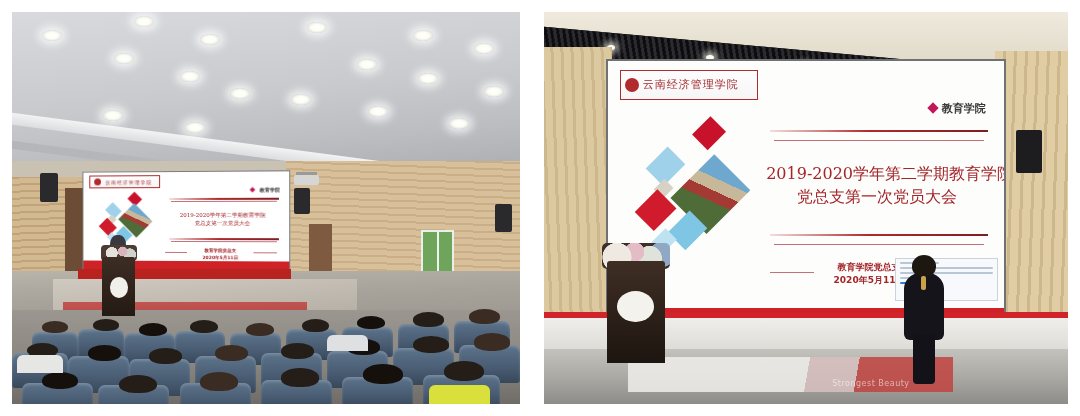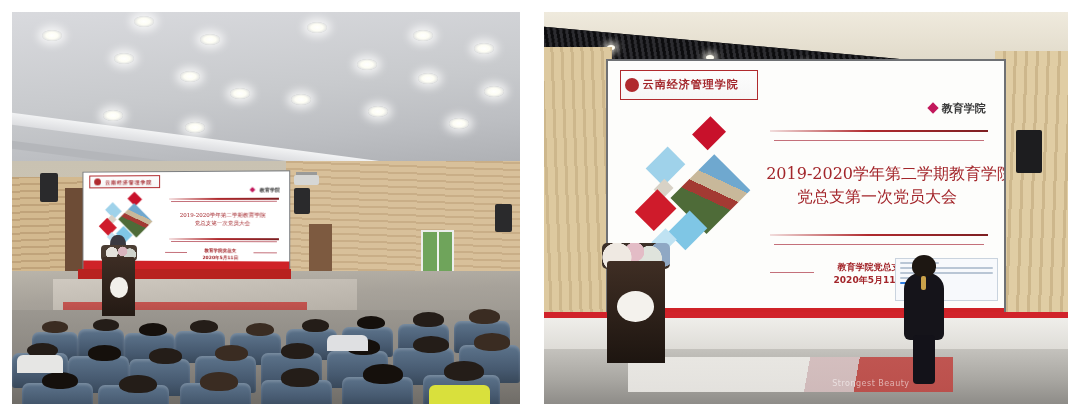--- a/index.html
+++ b/index.html
@@ -272,21 +272,21 @@
     display:flex; align-items:center; gap:4px;
     padding: 0 4px;
   }
   .slide-logo-mark {
     width: 14px; height: 14px; border-radius:50%;
     background: #b02a2e;
     flex: none;
   }
   .slide-logo-text {
     color:#a3262b;
-    font-weight:bold;
+    font-weight:normal;
     white-space:nowrap;
     letter-spacing:1px;
     font-family:"DejaVu Sans", sans-serif;
   }
   .slide-dept {
     position:absolute; right:4.5%; top:15%;
     display:flex; align-items:center; gap:5px;
     color:#3a3a3a; font-weight:bold;
     font-family:"DejaVu Sans", sans-serif;
   }

